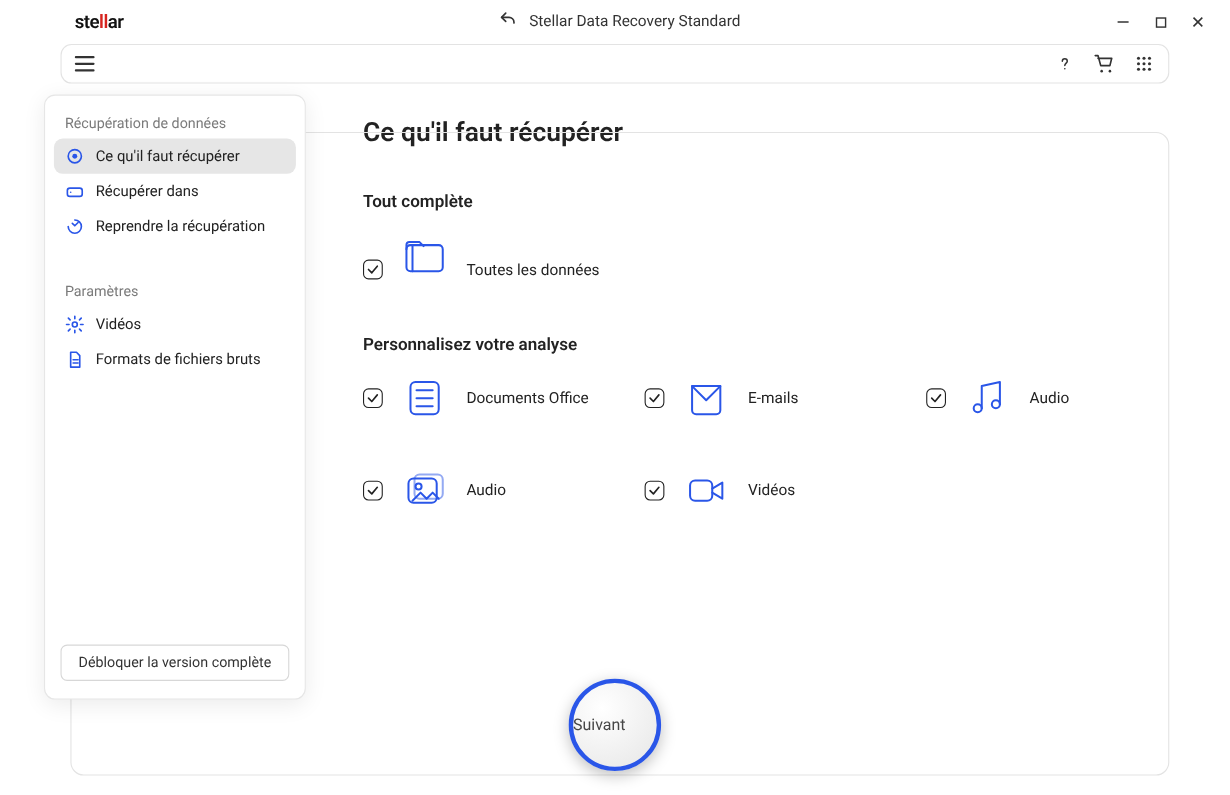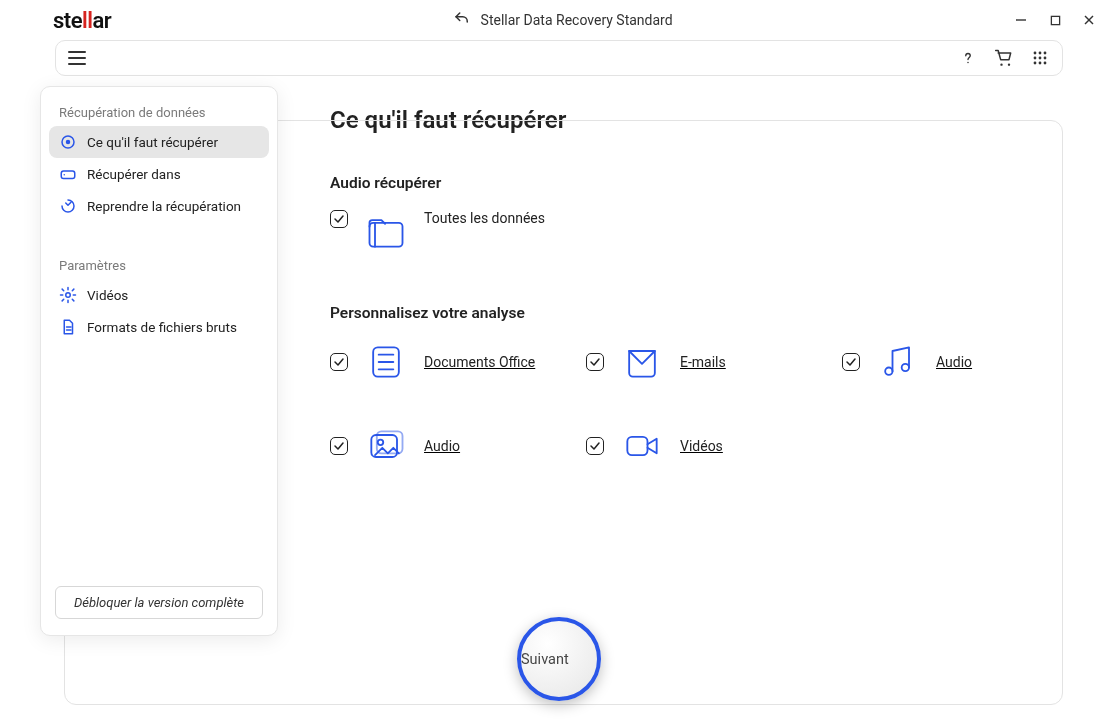--- a/index.html
+++ b/index.html
@@ -1,20 +1,20 @@
 <!DOCTYPE html>
 <html><head>
 <meta charset="utf-8">
 <style>
   * { box-sizing: border-box; margin: 0; padding: 0; font-family: -apple-system, BlinkMacSystemFont, "Segoe UI", Roboto, Arial, sans-serif; }
   body { background: #fff; width: 1118px; height: 723px; overflow: hidden; position: relative; }
 
   
   .titlebar { height: 40px; display: flex; align-items: center; padding: 0 12px; }
-  .logo { font-size: 22px; font-weight: 600; letter-spacing: -0.5px; color: #111; margin-left: 41px; }
+  .logo { font-size: 17px; font-weight: 600; letter-spacing: -0.5px; color: #111; margin-left: 56px; }
   .logo .ll { color: #d6241f; }
   .titlecenter { flex: 1; display: flex; align-items: center; justify-content: center; gap: 10px; color: #333; font-size: 14px; }
   .winbtns { display: flex; gap: 20px; align-items: center; margin-right: 10px; }
   .winbtn { width: 14px; height: 14px; display:flex; align-items:center; justify-content:center; color:#333; font-size:14px; cursor:pointer; }
 
   
   .toolbar { height: 36px; border: 1px solid #e3e3e3; border-radius: 10px; margin: 0 55px 0 55px; display: flex; align-items: center; padding: 0 12px; justify-content: space-between; }
   .hamburger { width:18px; height:14px; display:flex; flex-direction:column; justify-content:space-between; cursor:pointer;}
   .hamburger span { display:block; height:2px; background:#333; border-radius:1px;}
   .tool-right { display:flex; gap:16px; align-items:center; }
@@ -23,29 +23,29 @@
   
   .main { display:flex; height: calc(100% - 76px); position:relative; }
 
   
   .sidebar { position:absolute; left:40px; top:10px; width:238px; background:#fff; border:1px solid #e6e6e6; border-radius:10px; box-shadow: 0 4px 20px rgba(0,0,0,0.08); padding: 10px 8px 10px 8px; z-index:5; height:550px; display:flex; flex-direction:column; }
   .side-section-title { color:#7a7a7a; font-size:13px; padding: 8px 10px 6px; }
   .side-item { display:flex; align-items:center; gap:10px; padding:7px 10px; border-radius:8px; cursor:pointer; color:#222; font-size:13.5px; }
   .side-item.active { background:#e6e6e6; }
   .side-item .si-icon { width:18px; height:18px; flex:0 0 18px; }
   .side-spacer { flex:1; }
-  .unlock-btn { border:1px solid #d7d7d7; background:#fff; border-radius:6px; padding:8px 10px; font-size:13px; color:#333; cursor:pointer; text-align:center; margin:6px;font-style:italic;}
+  .unlock-btn { border:1px solid #d7d7d7; background:#fff; border-radius:6px; padding:8px 10px; font-size:13px; color:#333; cursor:pointer; text-align:center; margin:6px;}
 
   
   .content { margin-left: 300px; padding: 30px 40px 0 30px; flex:1; }
   h1.page-title { font-size:24px; font-weight:600; color:#222; margin-bottom: 40px; }
   h2.section-title { font-size:15.5px; font-weight:600; color:#222; margin-bottom: 18px; }
-  .row { display:flex; align-items:flex-start; gap:16px; margin-bottom: 50px; }
+  .row { display:flex; align-items:flex-end; gap:16px; margin-bottom: 50px; }
   .grid { display:grid; grid-template-columns: repeat(3, 1fr); row-gap: 40px; column-gap: 20px; max-width: 760px;}
-  .item { display:flex; align-items:center; gap:16px;text-decoration:underline; }
+  .item { display:flex; align-items:center; gap:16px; }
   .chk { width:18px; height:18px; border:1.6px solid #222; border-radius:5px; display:flex; align-items:center; justify-content:center; cursor:pointer; }
   .chk svg { width:12px; height:12px; }
   .big-icon { width:44px; height:44px; }
   .item-label { font-size:14px; color:#222; }
 
   
   .next-btn { position:absolute; left:50%; transform:translateX(-50%); bottom:22px; width:84px; height:84px; border-radius:50%; border:4px solid #2a56e8; background: radial-gradient(circle at 35% 30%, #ffffff, #e6e6e6); box-shadow: 0 4px 14px rgba(0,0,0,0.25); display:flex; align-items:center; font-size:14.5px; color:#464646; cursor:pointer; }
 
   
   .content-frame { position:absolute; left:64px; right:55px; top:44px; bottom:18px; border:1px solid #e3e3e3; border-radius:12px; pointer-events:none; }
@@ -170,21 +170,21 @@
       <span>Formats de fichiers bruts</span>
     </div>
 
     <div class="side-spacer"></div>
     <div class="unlock-btn">Débloquer la version complète</div>
   </div>
 
   <div class="content">
     <h1 class="page-title">Ce qu'il faut récupérer</h1>
 
-    <h2 class="section-title">Audio récupérer</h2>
+    <h2 class="section-title">Tout complète</h2>
     <div class="row">
       <div class="chk">
           <svg viewBox="0 0 24 24">
             <polyline points="4 12 10 18 20 6" fill="none" stroke="#222" stroke-width="3" stroke-linecap="round" stroke-linejoin="round"></polyline>
           </svg>
         </div>
       <span class="big-icon">
         <svg viewBox="0 0 48 48" width="44" height="44">
             <rect x="6" y="14" width="36" height="26" rx="4" class="blue-stroke"></rect>
             <path d="M6 18v-4a3 3 0 013-3h10l4 4" class="blue-stroke"></path>

